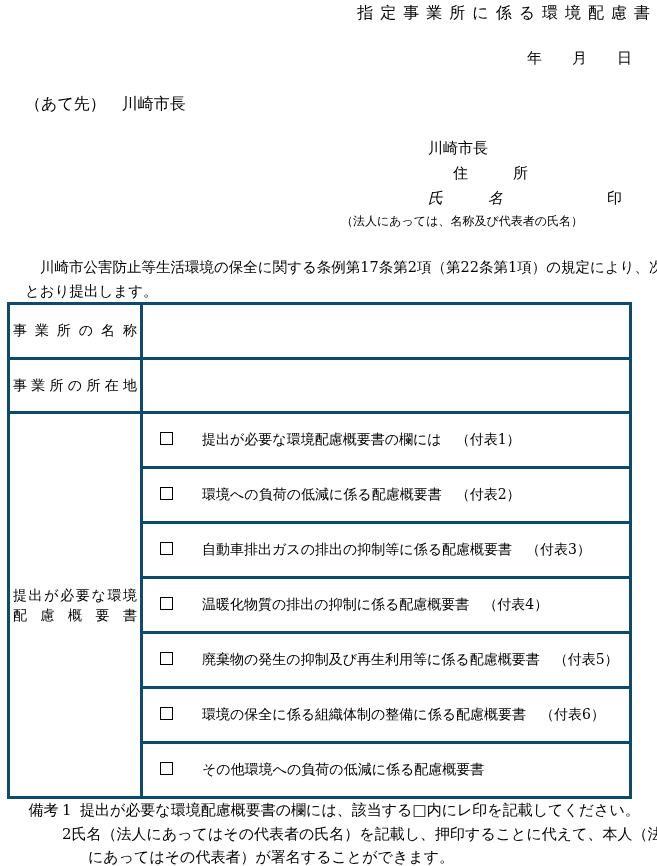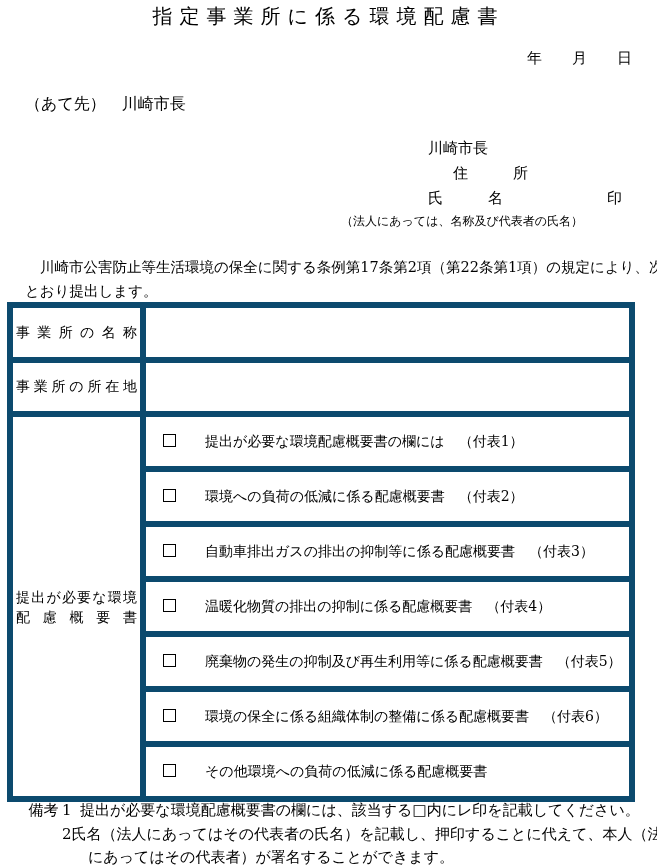--- a/index.html
+++ b/index.html
@@ -7,48 +7,48 @@
   .page {
     position:relative;
     width:657px; height:866px;
     background:#ffffff;
     color:#000000;
     font-family:"DejaVu Serif","Liberation Serif",serif;
     overflow:hidden;
   }
   .title {
     position:absolute; top:3px; left:0; width:100%;
-    text-align:center; font-size:20px; letter-spacing:7px; padding-left:0;
+    text-align:right; font-size:16px; letter-spacing:7px; padding-left:0;
     white-space:nowrap;
   }
   .date-line {
     position:absolute; top:49px; right:25px;
     font-size:15px; white-space:pre;
   }
   .addressee {
     position:absolute; top:94px; left:25px;
     font-size:16px; white-space:pre;
   }
   .sender-postal  { position:absolute; top:139px; left:428px; font-size:15px; white-space:pre; }
   .sender-address { position:absolute; top:164px; left:453px; font-size:15px; white-space:pre; }
-  .sender-name    { position:absolute; top:189px; left:428px; font-size:15px; white-space:pre; }
+  .sender-name    { position:absolute; top:189px; left:428px; font-size:15px; white-space:pre;font-style:italic; }
   .sender-seal    { position:absolute; top:189px; left:607px; font-size:15px; }
   .sender-corp    { position:absolute; top:213px; left:341px; font-size:12px; white-space:nowrap; }
   .body-par {
     position:absolute; top:255px; left:25px; width:618px;
     font-size:14.5px; line-height:24px; white-space:nowrap;
   }
   .body-par .line1 { text-indent:15px; }
   .form-table-wrap { position:absolute; top:302px; left:7px; }
   table.form-table {
     border-collapse:collapse; table-layout:fixed; width:622px;
     border:2px solid #000;
   }
   table.form-table th, table.form-table td {
-    border:6px solid #0c4a6e;
+    border:3px solid #0c4a6e;
     font-weight:normal; font-size:14px; color:#000;
     vertical-align:middle;
   }
   th.rowlabel {
     width:133px; padding:0 3px;
     text-align:justify; text-align-last:justify;
   }
   .vlabel-line { text-align:justify; text-align-last:justify; line-height:20px; }
   tr.r-name  { height:55px; }
   tr.r-addr  { height:54px; }

